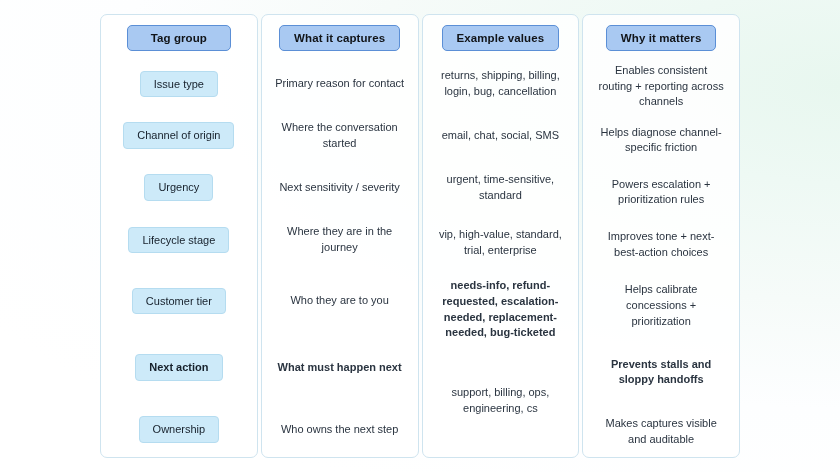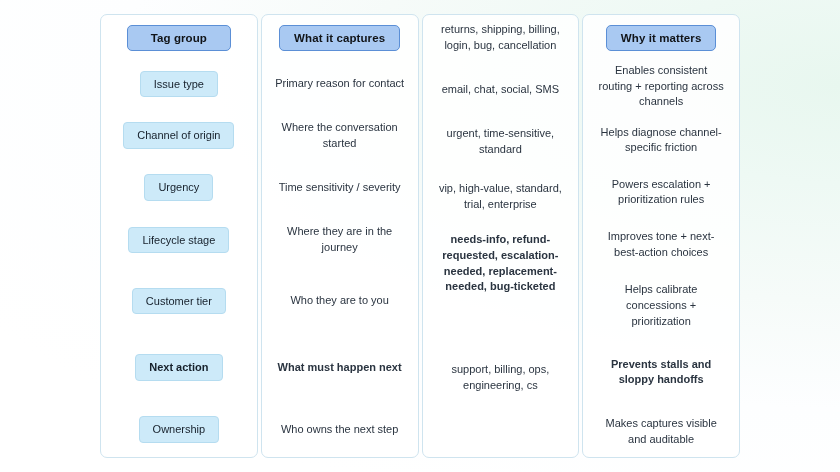--- a/index.html
+++ b/index.html
@@ -162,38 +162,41 @@
         <div class="head-pill">What it captures</div>
       </div>
       <div class="card-body">
         <div class="cell r0">
           <div class="cell-text">Primary reason for contact</div>
         </div>
         <div class="cell r1">
           <div class="cell-text">Where the conversation started</div>
         </div>
         <div class="cell r2">
-          <div class="cell-text">Time sensitivity / severity</div>
+          <div class="cell-text">Next sensitivity / severity</div>
         </div>
         <div class="cell r3">
           <div class="cell-text">Where they are in the journey</div>
         </div>
         <div class="cell r4">
           <div class="cell-text">Who they are to you</div>
         </div>
         <div class="cell r5">
           <div class="cell-text">What must happen next</div>
         </div>
         <div class="cell r6">
           <div class="cell-text">Who owns the next step</div>
         </div>
       </div>
     </div>
 
     <div class="card col-examples">
+      <div class="card-head">
+        <div class="head-pill">Example values</div>
+      </div>
       <div class="card-body">
         <div class="cell r0">
           <div class="cell-text">returns, shipping, billing, login, bug, cancellation</div>
         </div>
         <div class="cell r1">
           <div class="cell-text">email, chat, social, SMS</div>
         </div>
         <div class="cell r2">
           <div class="cell-text">urgent, time-sensitive, standard</div>
         </div>

